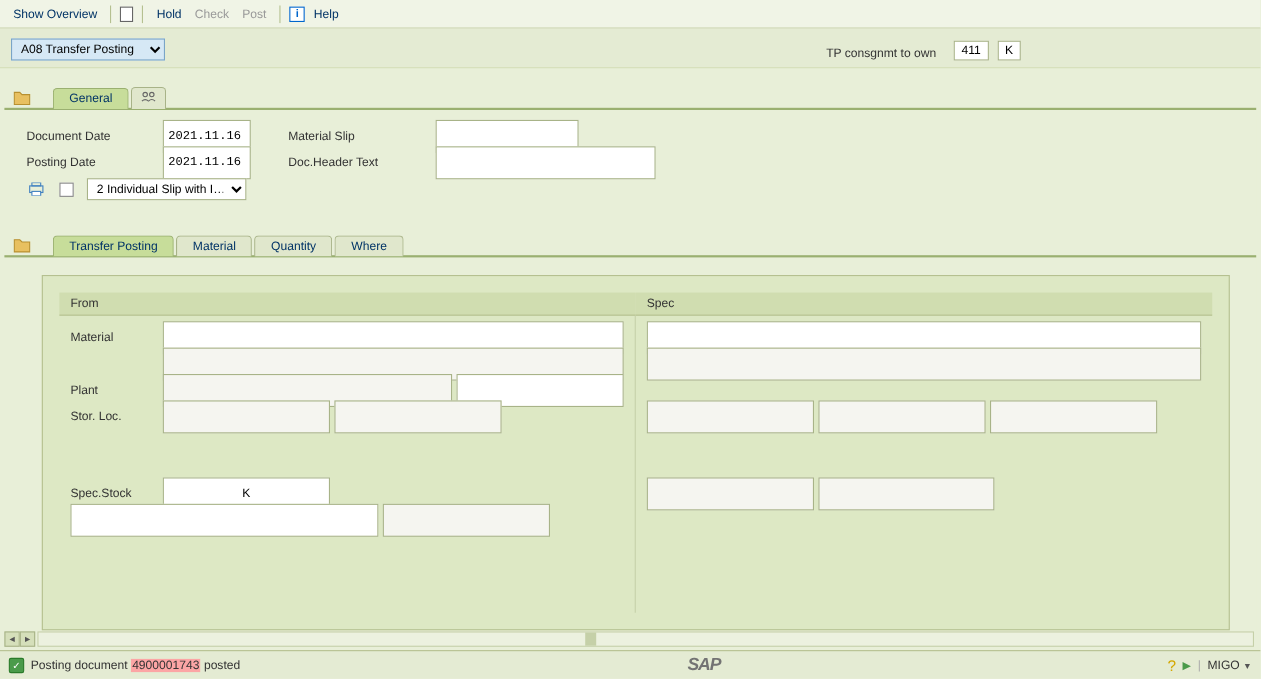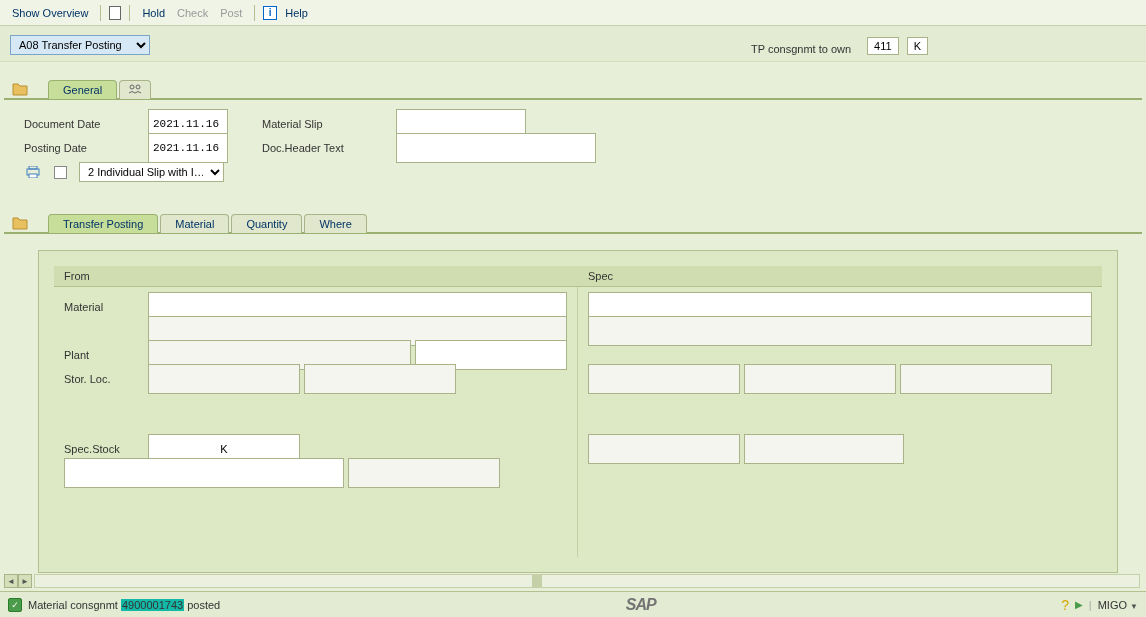--- a/index.html
+++ b/index.html
@@ -52,21 +52,21 @@
     .field-input.med { flex: 0 0 150px; }
     
     .scrollbar-bottom { position: absolute; bottom: 28px; left: 4px; right: 4px; height: 16px; display: flex; align-items: center; }
     .scroll-arrow { width: 14px; height: 14px; background: #d5dfba; border: 1px solid #a8b388; display: flex; align-items: center; justify-content: center; font-size: 8px; color: #555; cursor: pointer; }
     .scroll-track { flex: 1; height: 14px; background: #ecf1df; border: 1px solid #c5d0a8; margin: 0 2px; position: relative; }
     .scroll-handle { position: absolute; left: 45%; width: 10px; height: 12px; background: #c5d0a8; top: 0; }
     
     .status-bar { position: absolute; bottom: 0; left: 0; right: 0; height: 26px; background: #e4ebd3; border-top: 1px solid #b5c090; display: flex; align-items: center; padding: 0 8px; }
     .status-icon { width: 14px; height: 14px; background: #4a9b4a; border: 1px solid #2a7b2a; border-radius: 2px; display: flex; align-items: center; justify-content: center; color: #fff; font-size: 9px; margin-right: 6px; }
     .status-text { color: #333; }
-    .highlight { background: #14b8a6; padding: 0 1px; }
+    .highlight { background: #fca5a5; padding: 0 1px; }
     .status-right { display: flex; align-items: center; gap: 6px; }
     .sap-logo { color: #737373; font-weight: bold; font-size: 16px; font-style: italic; letter-spacing: -1px; }
     .help-icon { color: #d4a800; font-size: 14px; cursor: pointer; }
     .play-icon { color: #4a9b4a; font-size: 10px; cursor: pointer; }
     .tcode { color: #333; cursor: pointer; }
     .tcode-arrow { font-size: 8px; color: #555; }
   </style>
 </head>
 <body>
 
@@ -217,21 +217,21 @@
   <div class="scroll-arrow">◄</div>
   <div class="scroll-arrow">►</div>
   <div class="scroll-track">
     <div class="scroll-handle"></div>
   </div>
 </div>
 
 <div class="status-bar">
   <span class="status-icon">✓</span>
   <span class="status-text">
-    <span>Material consgnmt </span><span class="highlight">4900001743</span><span> posted</span>
+    <span>Posting document </span><span class="highlight">4900001743</span><span> posted</span>
   </span>
   <div class="spacer"></div>
   <span class="sap-logo">SAP</span>
   <div class="spacer"></div>
   <div class="status-right">
     <span class="help-icon">?</span>
     <span class="play-icon">▶</span>
     <span style="color:#aaa">|</span>
     <span class="tcode">
       <span>MIGO</span> <span class="tcode-arrow">▼</span>

